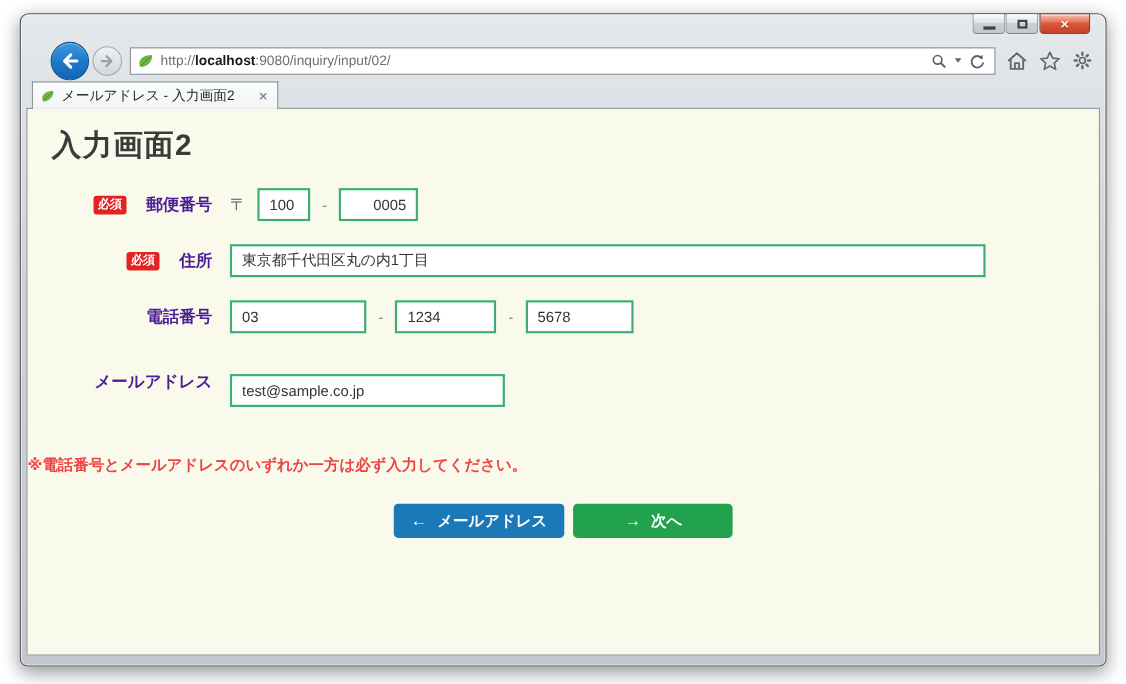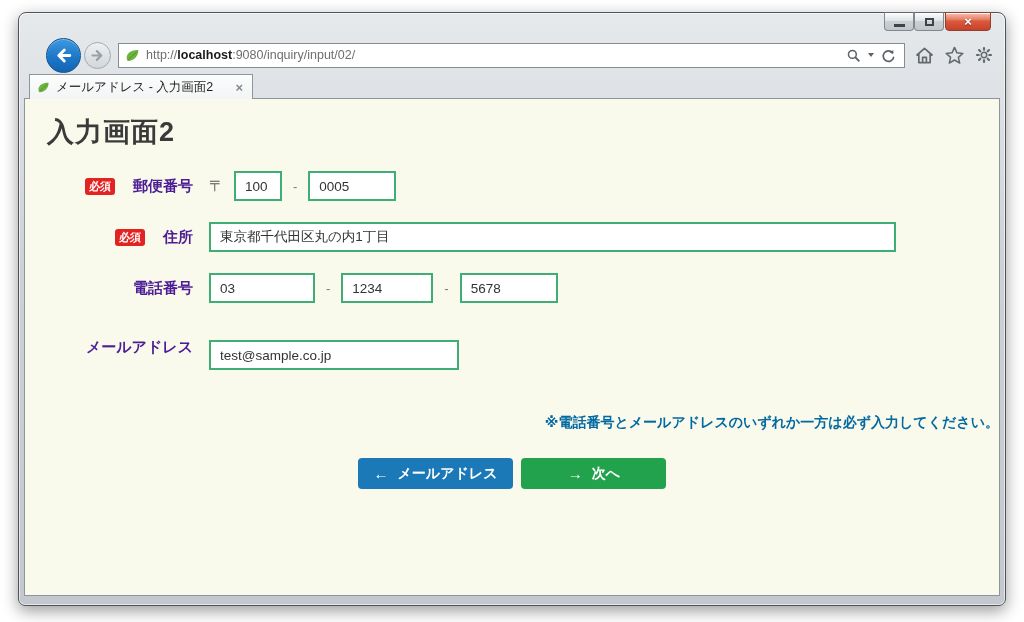--- a/index.html
+++ b/index.html
@@ -62,24 +62,24 @@
   .frow { display:flex; align-items:center; margin-bottom:21px; min-height:30px; }
   .lcell { width:168px; flex:none; display:flex; align-items:center; justify-content:flex-end; gap:18px; }
   .badge { background:#e32222; color:#fff; font-size:11px; font-weight:bold; padding:3px 4px;
            border-radius:3px; line-height:1; }
   .flabel { color:#4c1d95; font-weight:bold; font-size:15px; white-space:nowrap; }
   .icell { display:flex; align-items:center; margin-left:16px; }
   .postal-mark { color:#555; font-size:15px; margin-right:10px; }
   input.gin { height:30px; border:2px solid #3fae74; background:#fff; padding:0 9px;
               font-size:13.5px; color:#333; outline:none; border-radius:0;
               font-family:"Liberation Sans","DejaVu Sans",sans-serif; }
-  .w58{width:48px;} .w84{width:88px;} .w645{width:687px;}
-  .w102{width:106px;} .w92{width:92px;} .w98{width:98px;} .w250{width:250px;margin-top:16px;}
+  .w58{width:48px;} .w84{width:72px;text-align:right;} .w645{width:687px;}
+  .w102{width:124px;} .w92{width:92px;} .w98{width:98px;} .w250{width:250px;margin-top:16px;}
   .sep { margin:0 11px; color:#777; font-size:13px; }
-  .note { margin-top:44px; text-align:right; color:#0369a1; font-weight:bold; font-size:14px; }
+  .note { margin-top:44px; text-align:left; color:#ef4444; font-weight:bold; font-size:14px; }
   .btnrow { margin-top:26px; display:flex; justify-content:center; gap:8px; }
   .btn { height:31px; border:none; border-radius:4px; color:#fff; font-weight:bold; font-size:14px;
          display:inline-flex; align-items:center; justify-content:center; gap:9px; cursor:pointer;
          font-family:"Liberation Sans","DejaVu Sans",sans-serif; }
   .btn .arr { font-size:15px; font-weight:bold; }
   .btn-back { background:#1c79b8; min-width:150px; padding:0 16px; }
   .btn-next { background:#22a24c; min-width:145px; padding:0 16px; }
 </style>
 </head>
 <body>

